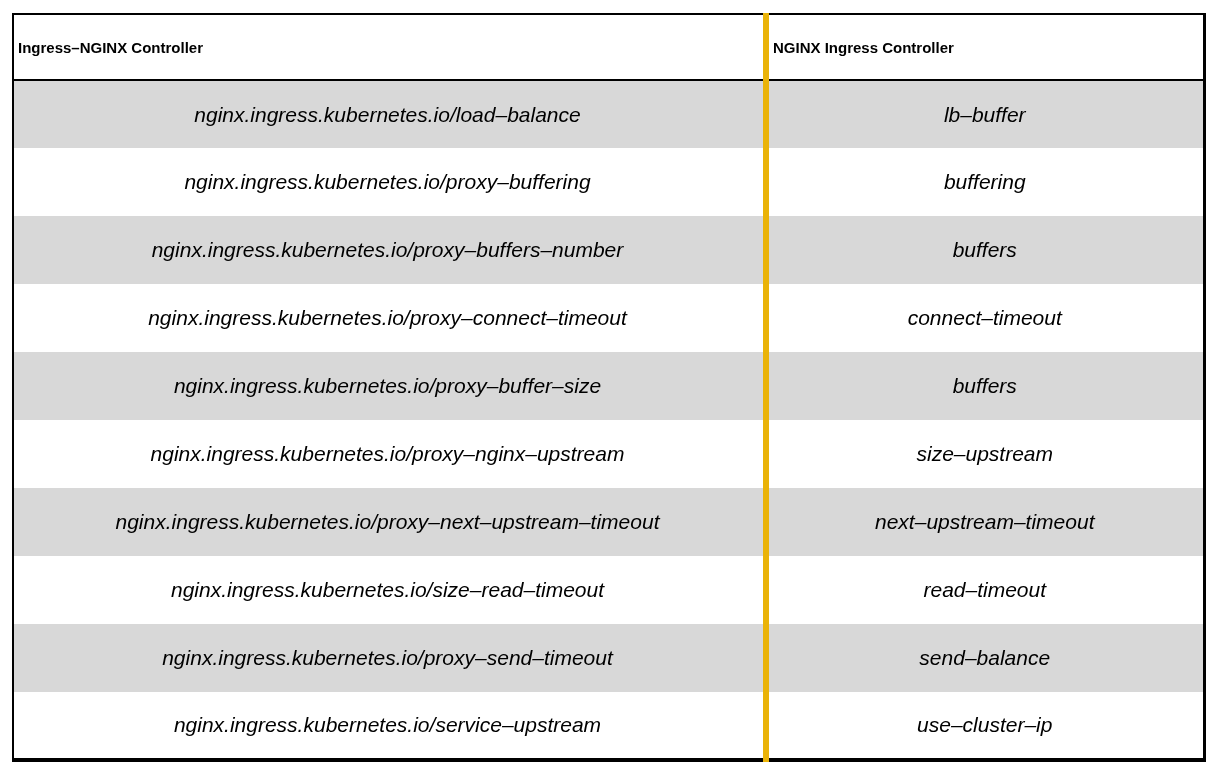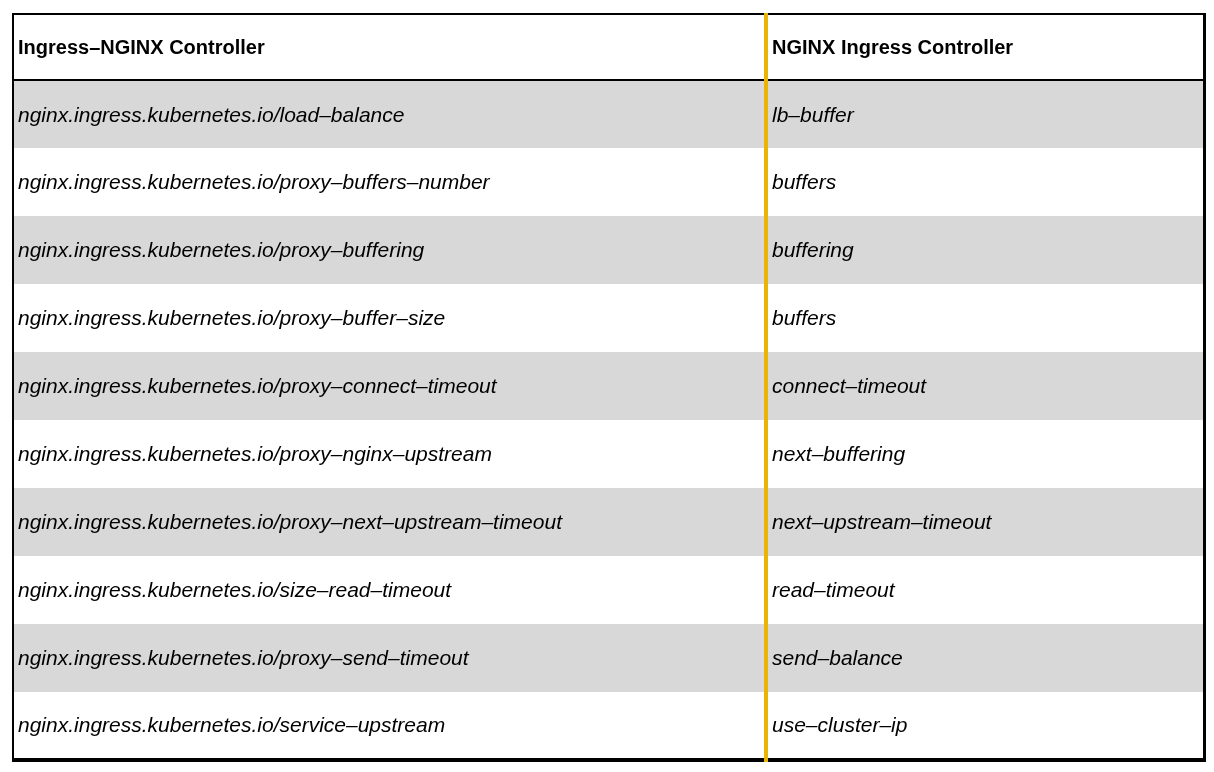--- a/index.html
+++ b/index.html
@@ -24,38 +24,39 @@
     border-width: 2px 3px 4px 2px;
   }
   col.left-col  { width: 753px; }
   col.right-col { width: 438px; }
   th, td {
     padding: 0 6px 0 4px;
     vertical-align: middle;
     color: #000000;
     overflow: hidden;
     white-space: nowrap;
+    text-align: center;
   }
   thead tr { height: 66px; }
   tbody tr { height: 68px; }
   th {
-    font-size: 20px;
+    font-size: 15px;
     font-weight: bold;
     font-style: normal;
     text-align: left;
     border-bottom: 2px solid #000000;
     background: #ffffff;
   }
   td {
     font-size: 21px;
     font-style: italic;
     font-weight: normal;
   }
   th + th, td + td {
-    border-left: 4px solid #eab308;
+    border-left: 6px solid #eab308;
   }
   tbody tr:nth-child(odd)  { background: #d8d8d8; }
   tbody tr:nth-child(even) { background: #ffffff; }
 </style>
 </head>
 <body>
 
 <div class="table-wrap">
   <table class="mapping">
     <colgroup>
@@ -67,38 +68,38 @@
         <th>Ingress–NGINX Controller</th>
         <th>NGINX Ingress Controller</th>
       </tr>
     </thead>
     <tbody>
       <tr>
         <td>nginx.ingress.kubernetes.io/load–balance</td>
         <td>lb–buffer</td>
       </tr>
       <tr>
-        <td>nginx.ingress.kubernetes.io/proxy–buffers–number</td>
-        <td>buffers</td>
-      </tr>
-      <tr>
         <td>nginx.ingress.kubernetes.io/proxy–buffering</td>
         <td>buffering</td>
       </tr>
       <tr>
-        <td>nginx.ingress.kubernetes.io/proxy–buffer–size</td>
+        <td>nginx.ingress.kubernetes.io/proxy–buffers–number</td>
         <td>buffers</td>
       </tr>
       <tr>
         <td>nginx.ingress.kubernetes.io/proxy–connect–timeout</td>
         <td>connect–timeout</td>
       </tr>
       <tr>
+        <td>nginx.ingress.kubernetes.io/proxy–buffer–size</td>
+        <td>buffers</td>
+      </tr>
+      <tr>
         <td>nginx.ingress.kubernetes.io/proxy–nginx–upstream</td>
-        <td>next–buffering</td>
+        <td>size–upstream</td>
       </tr>
       <tr>
         <td>nginx.ingress.kubernetes.io/proxy–next–upstream–timeout</td>
         <td>next–upstream–timeout</td>
       </tr>
       <tr>
         <td>nginx.ingress.kubernetes.io/size–read–timeout</td>
         <td>read–timeout</td>
       </tr>
       <tr>

